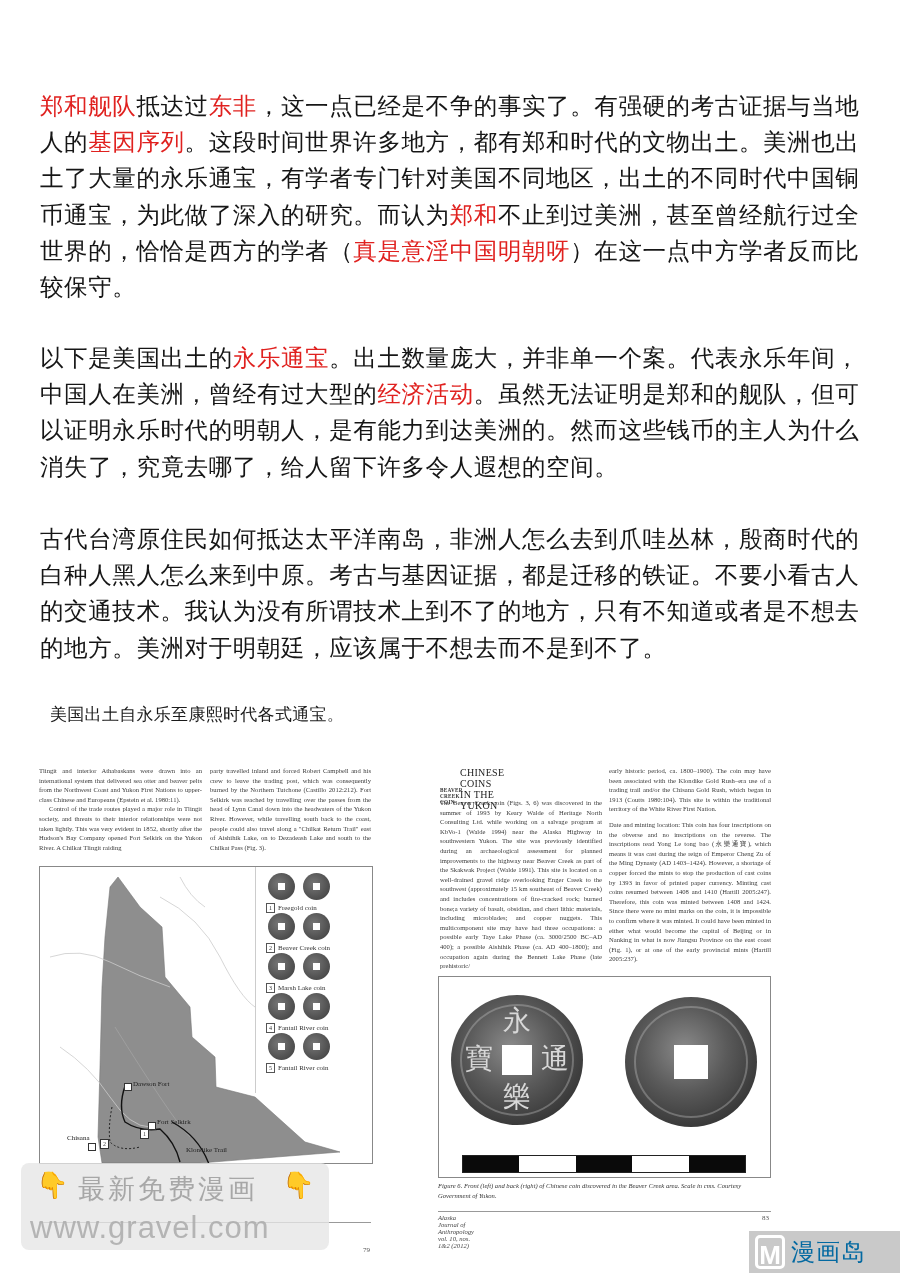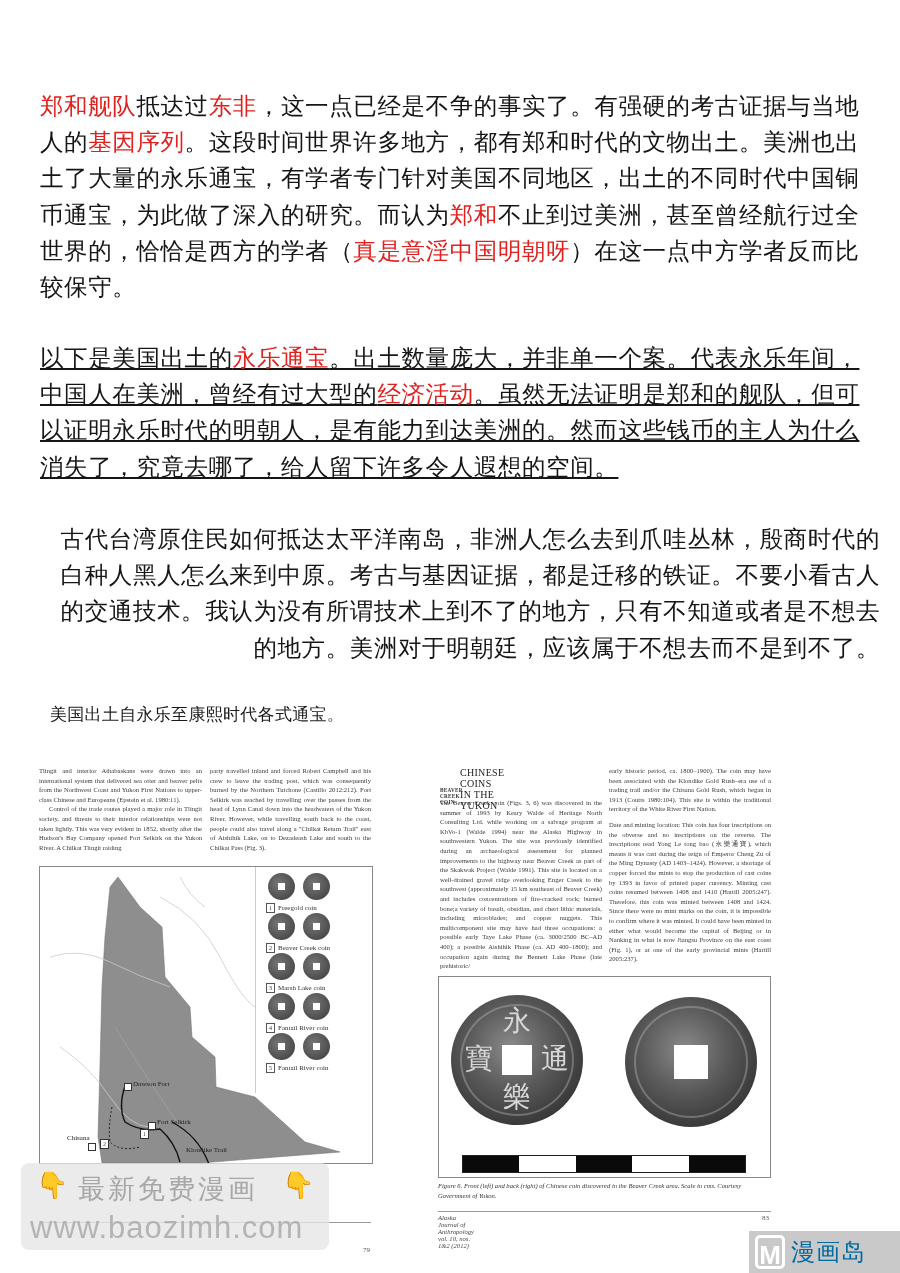--- a/index.html
+++ b/index.html
@@ -2,22 +2,22 @@
 <html><head>
   <meta charset="utf-8">
   <style>
     html, body { margin: 0; padding: 0; background: #ffffff; }
     body { width: 900px; height: 1273px; position: relative; overflow: hidden;
            font-family: "DejaVu Sans", sans-serif; color: #111; }
     .para { position: absolute; left: 40px; width: 840px; font-size: 23.5px;
             line-height: 36.2px; letter-spacing: 0.6px; color: #161616; }
     .para .hl { color: #e0211f; }
     #p1 { top: 88px; }
-    #p2 { top: 340px; text-decoration: underline; }
-    #p3 { top: 521px; text-align: right; }
+    #p2 { top: 340px; }
+    #p3 { top: 521px; }
     .caption-cn { position: absolute; left: 50px; top: 703px; font-size: 17px; color: #1a1a1a; letter-spacing: 0.3px; }
 
     
     .scan { position: absolute; font-family: "Liberation Serif", serif; color: #444; }
     .col { position: absolute; font-size: 6.6px; line-height: 9.6px; text-align: justify; color: #3b3b3b; }
     .col p { margin: 0; }
     .col p.indent { text-indent: 10px; }
 
     .map-frame { position: absolute; left: 39px; top: 866px; width: 332px; height: 296px;
                  border: 1px solid #888; background: #fff; overflow: hidden; }
@@ -174,18 +174,18 @@
   <div class="fig-caption">Figure 6. Front (left) and back (right) of Chinese coin discovered in the Beaver Creek area. Scale in cms. Courtesy Government of Yukon.</div>
   <div class="footer-rule" style="left:438px; top:1211px; width:333px;"></div>
   <div class="journal">Alaska Journal of Anthropology vol. 10, nos. 1&amp;2 (2012)</div>
   <div class="page-num" style="left:762px; top:1214px;text-align:right;">83</div>
 </div>
 
 <div class="wm-box"></div>
 <div class="hand" style="left:36px; top:1172px;">👇</div>
 <div class="hand" style="left:282px; top:1172px;">👇</div>
 <div class="wm-top">最新免费漫画</div>
-<div class="wm-url">www.baozimh.com</div>
+<div class="wm-url">www.gravel.com</div>
 
 <div class="brand">
   <div class="brand-m">M</div>
   <div class="brand-t">漫画岛</div>
 </div>
 
 </body></html>

